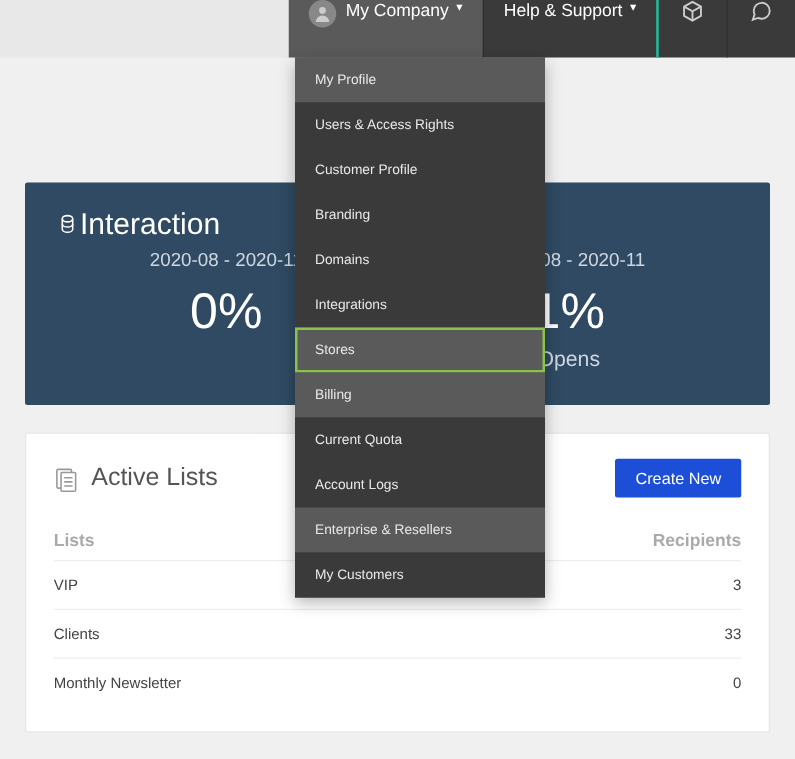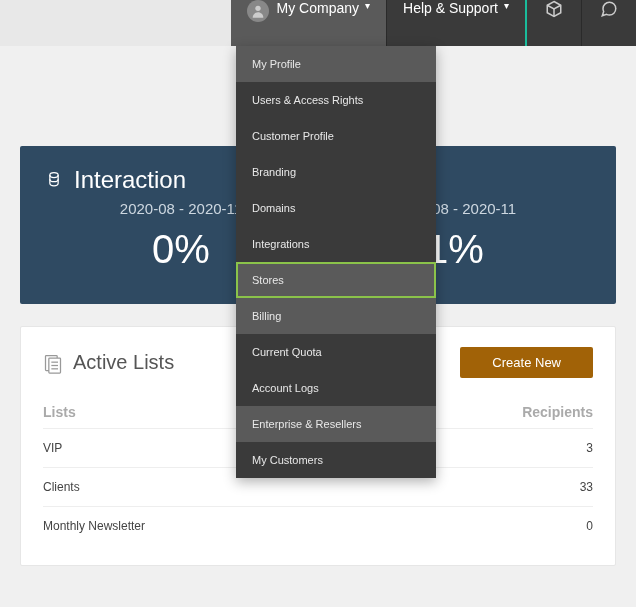--- a/index.html
+++ b/index.html
@@ -8,32 +8,32 @@
 .tb-item{display:flex;align-items:flex-start;padding:0 16px;color:#fff;font-size:14px;cursor:pointer;position:relative}
 .tb-company{background:#5a5a5a}
 .tb-help{background:#3a3a3a;border-left:1px solid #2a2a2a}
 .tb-icon{background:#3a3a3a;padding:0 18px;border-left:2px solid #1abc9c}
 .tb-chat{background:#3a3a3a;padding:0 18px;border-left:1px solid #2a2a2a}
 .avatar{width:22px;height:22px;border-radius:50%;background:#888;margin-right:8px;display:flex;align-items:center;justify-content:center}
 .avatar svg{width:16px;height:16px;fill:#ccc}
 .caret{margin-left:6px;font-size:10px}
 .content{padding:20px}
 .interaction-card{background:#2f4a62;border-radius:2px;padding:20px 24px 26px;color:#fff;margin-top:80px}
-.int-header{display:flex;align-items:center;gap:10px;font-size:24px;font-weight:300;margin-bottom:6px}
+.int-header{display:flex;align-items:center;font-size:24px;font-weight:300;margin-bottom:6px}
 .int-icon{width:20px;height:24px;display:inline-block}
 .int-body{display:flex;justify-content:space-around;text-align:center}
 .int-col{flex:1}
 .int-period{font-size:15px;color:#cdd7e0;margin-bottom:10px}
 .int-value{font-size:40px;font-weight:400;margin-bottom:6px}
 .int-label{font-size:17px;color:#cdd7e0}
 .lists-card{background:#fff;border:1px solid #e6e6e6;border-radius:2px;margin-top:22px;padding:20px 22px}
 .lists-header{display:flex;justify-content:space-between;align-items:center;margin-bottom:18px}
 .lists-title{display:flex;align-items:center;gap:10px;font-size:20px;font-weight:400;color:#555}
 .lists-icon{width:20px;height:22px;stroke:#999;fill:none;stroke-width:1.5}
-.btn-create{background:#a16207;color:#fff;border:none;padding:8px 32px;font-size:13px;border-radius:2px;cursor:pointer;font-weight:500}
+.btn-create{background:#1d4ed8;color:#fff;border:none;padding:8px 16px;font-size:13px;border-radius:2px;cursor:pointer;font-weight:500}
 .lists-thead{display:flex;justify-content:space-between;color:#aaa;font-size:14px;font-weight:600;padding:8px 0;border-bottom:1px solid #eee}
 .list-row{display:flex;justify-content:space-between;padding:12px 0;border-bottom:1px solid #eee;color:#444;font-size:12px}
 .list-row:last-child{border-bottom:none}
 .dropdown{position:absolute;top:46px;left:236px;width:200px;background:#3a3a3a;box-shadow:0 4px 12px rgba(0,0,0,0.3);z-index:100}
 .dd-item{padding:12px 16px;color:#e8e8e8;font-size:11px;cursor:pointer;background:#3a3a3a}
 .dd-item.hover{background:#5a5a5a}
 .dd-item.highlight{background:#5a5a5a;border:2px solid #8bc34a;padding:10px 14px}
 </style>
 </head>
 <body>
@@ -93,20 +93,21 @@
       <span>Interaction</span>
     </div>
     <div class="int-body" id="int-body">
         <div class="int-col">
           <div class="int-period">2020-08 - 2020-11</div>
           <div class="int-value">0%</div>
         </div>
         <div class="int-col">
           <div class="int-period">2020-08 - 2020-11</div>
           <div class="int-value">1%</div>
+          <div class="int-label">Opens</div>
         </div>
       </div>
   </div>
 
   <div class="lists-card">
     <div class="lists-header">
       <div class="lists-title">
         <svg class="lists-icon" viewBox="0 0 24 24">
             <rect x="3" y="3" width="14" height="18" rx="1"></rect>
             <rect x="7" y="6" width="14" height="18" rx="1" fill="#fff"></rect>

